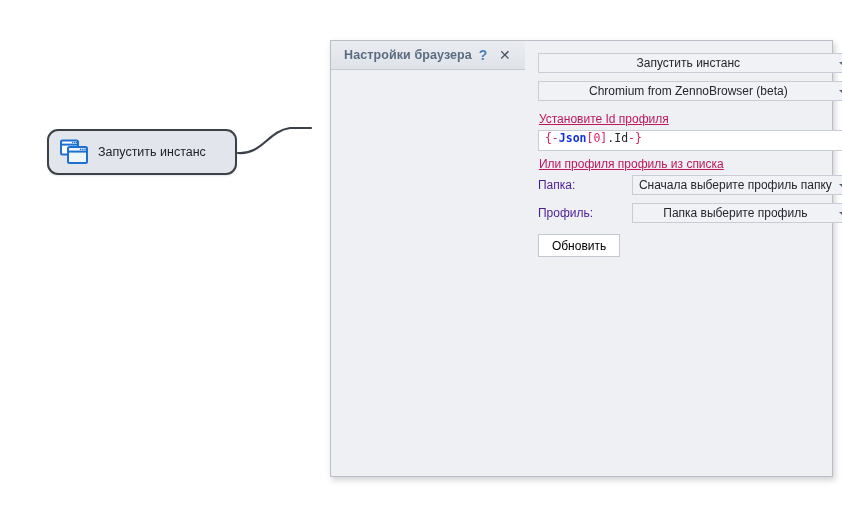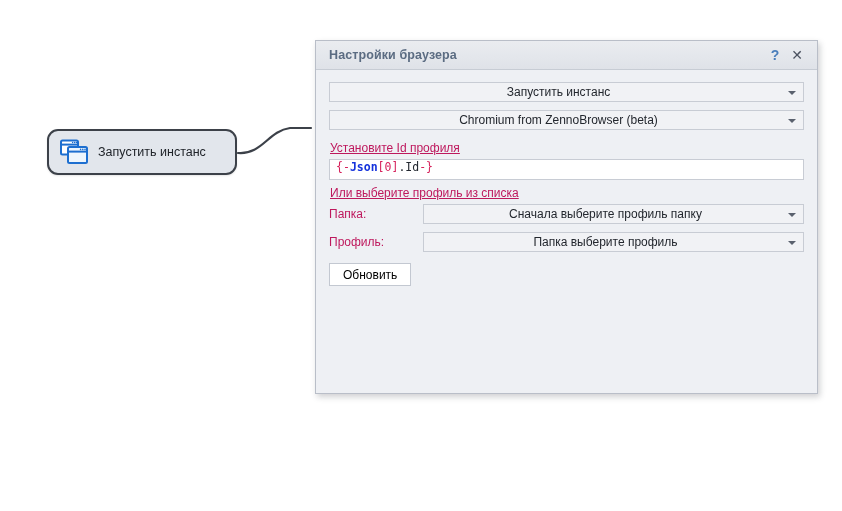--- a/index.html
+++ b/index.html
@@ -55,30 +55,30 @@
   }
   .flow-node-label {
     font-size: 12.5px;
     color: #20242a;
     white-space: nowrap;
   }
 
   
   #dialog {
     position: absolute;
-    left: 315px;
+    left: 330px;
     top: 40px;
     width: 503px;
-    height: 354px;
+    height: 437px;
     background: #eef0f4;
     border: 1px solid #b9bec8;
     box-sizing: border-box;
     box-shadow: 2px 3px 6px rgba(40,45,55,0.22);
     display: flex;
-    flex-direction: column;
+    flex-direction: row;
   }
   .titlebar {
     height: 29px;
     flex: 0 0 auto;
     background: linear-gradient(to bottom, #eaecf0 0%, #e4e7ec 55%, #dfe2e8 100%);
     border-bottom: 1px solid #c7ccd4;
     display: flex;
     align-items: center;
     padding: 0 9px 0 13px;
     box-sizing: border-box;
@@ -172,21 +172,21 @@
 
   .field-row {
     display: flex;
     align-items: center;
     margin-bottom: 8px;
   }
   .field-label {
     width: 54px;
     flex: 0 0 auto;
     font-size: 12px;
-    color: #be185d;
+    color: #4c1d95;
     white-space: nowrap;
   }
   .field-row .combo {
     flex: 1 1 auto;
     margin-bottom: 0;
     margin-left: 40px;
   }
 
   .btn {
     margin-top: 3px;
@@ -251,21 +251,21 @@
       <span class="combo-text">Chromium from ZennoBrowser (beta)</span>
       <span class="combo-arrow"></span>
     </div>
 
     <div><span class="link-label">Установите Id профиля</span></div>
 
     <div class="macro-input">
       <span id="macro-value"><span class="tok-brace">{</span><span class="tok-dash">-</span><span class="tok-name">Json</span><span class="tok-brk">[</span><span class="tok-num">0</span><span class="tok-brk">]</span><span class="tok-prop">.Id</span><span class="tok-dash">-</span><span class="tok-brace">}</span></span>
     </div>
 
-    <div><span class="link-label">Или выберите профиль из списка</span></div>
+    <div><span class="link-label">Или профиля профиль из списка</span></div>
 
     <div class="field-row">
       <span class="field-label">Папка:</span>
       <span class="combo">
         <span class="combo-text">Сначала выберите профиль папку</span>
         <span class="combo-arrow"></span>
       </span>
     </div>
 
     <div class="field-row">

